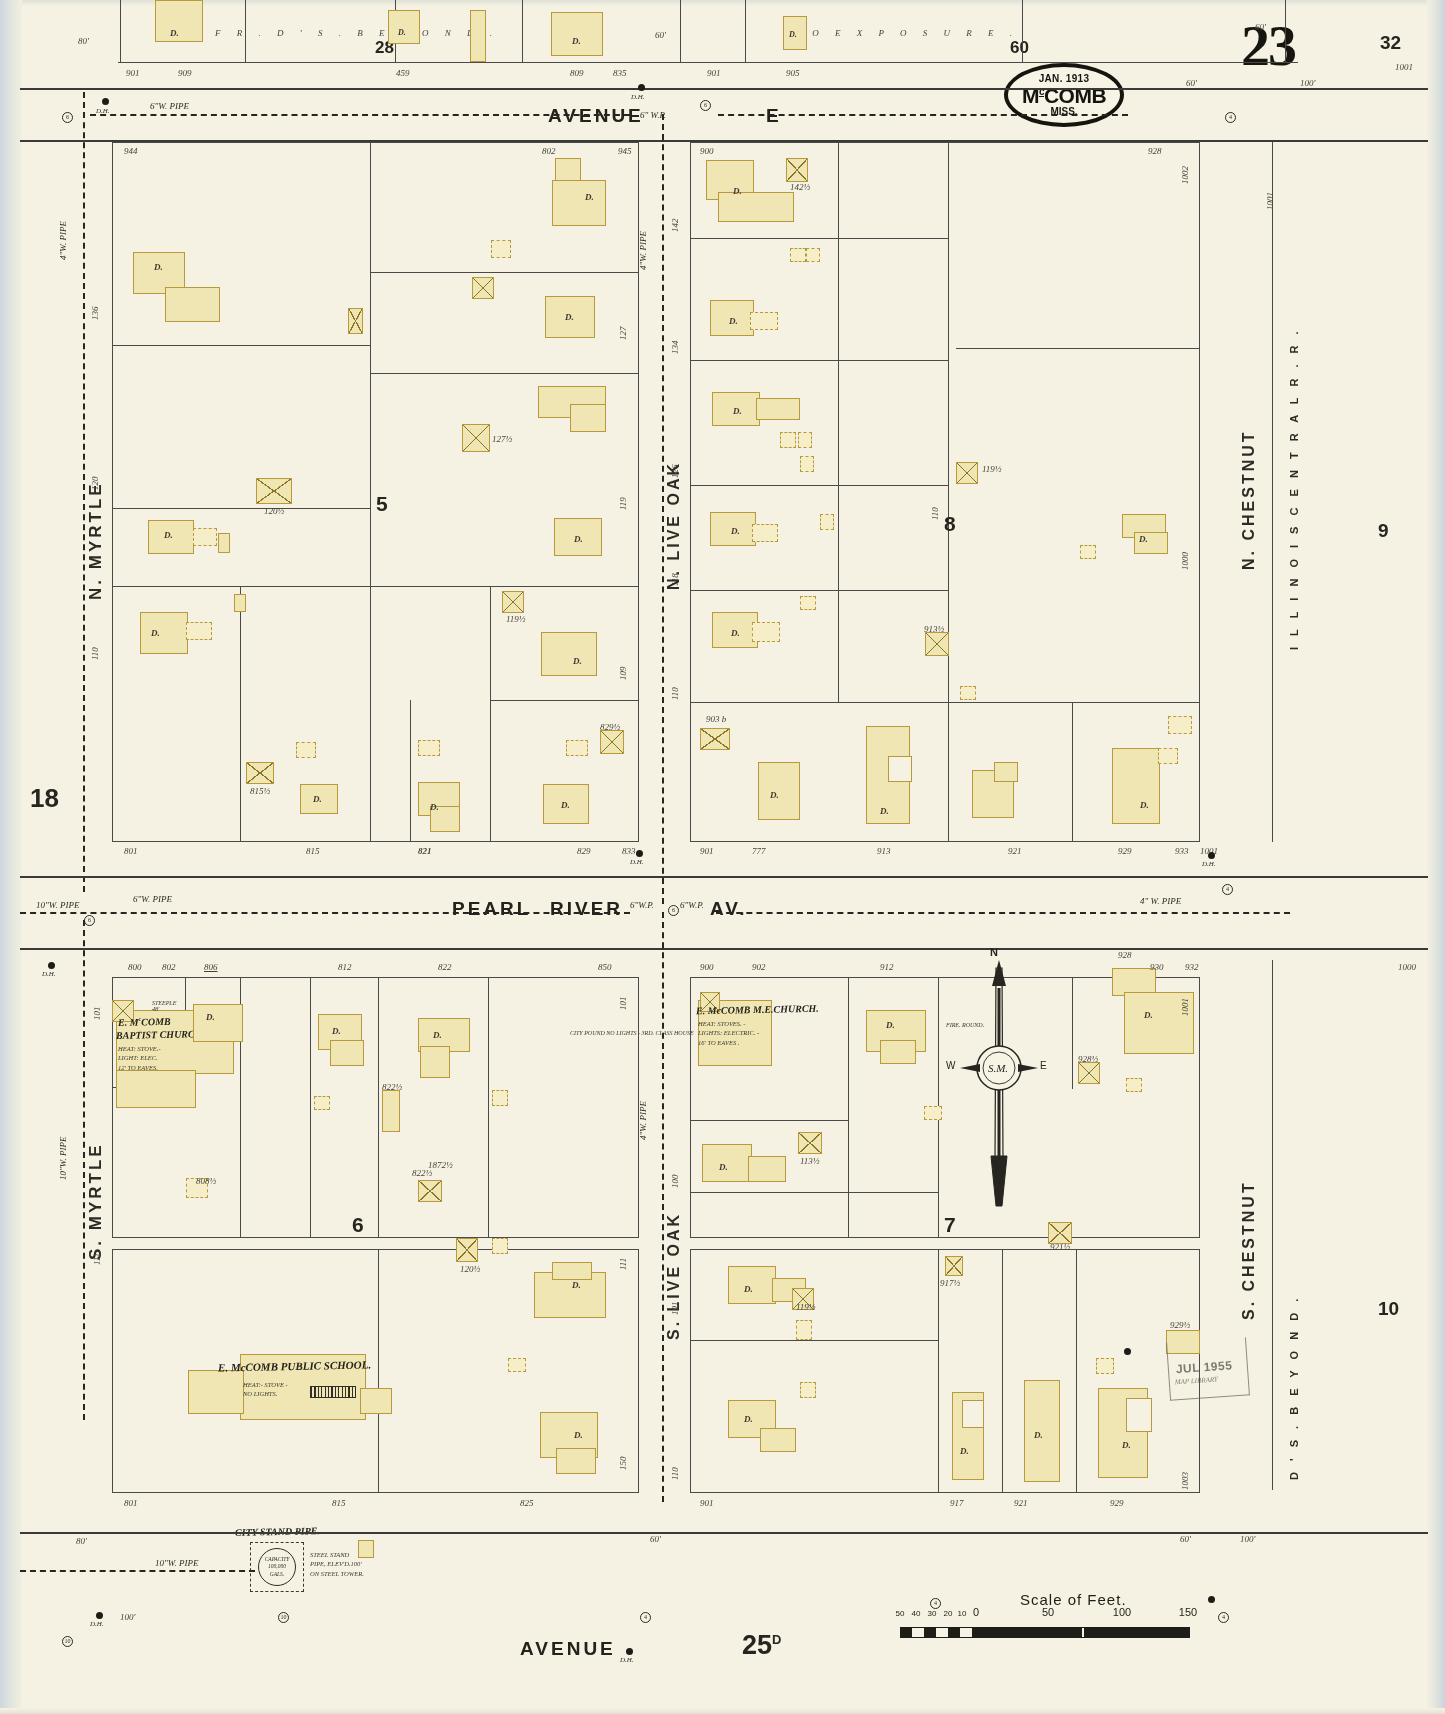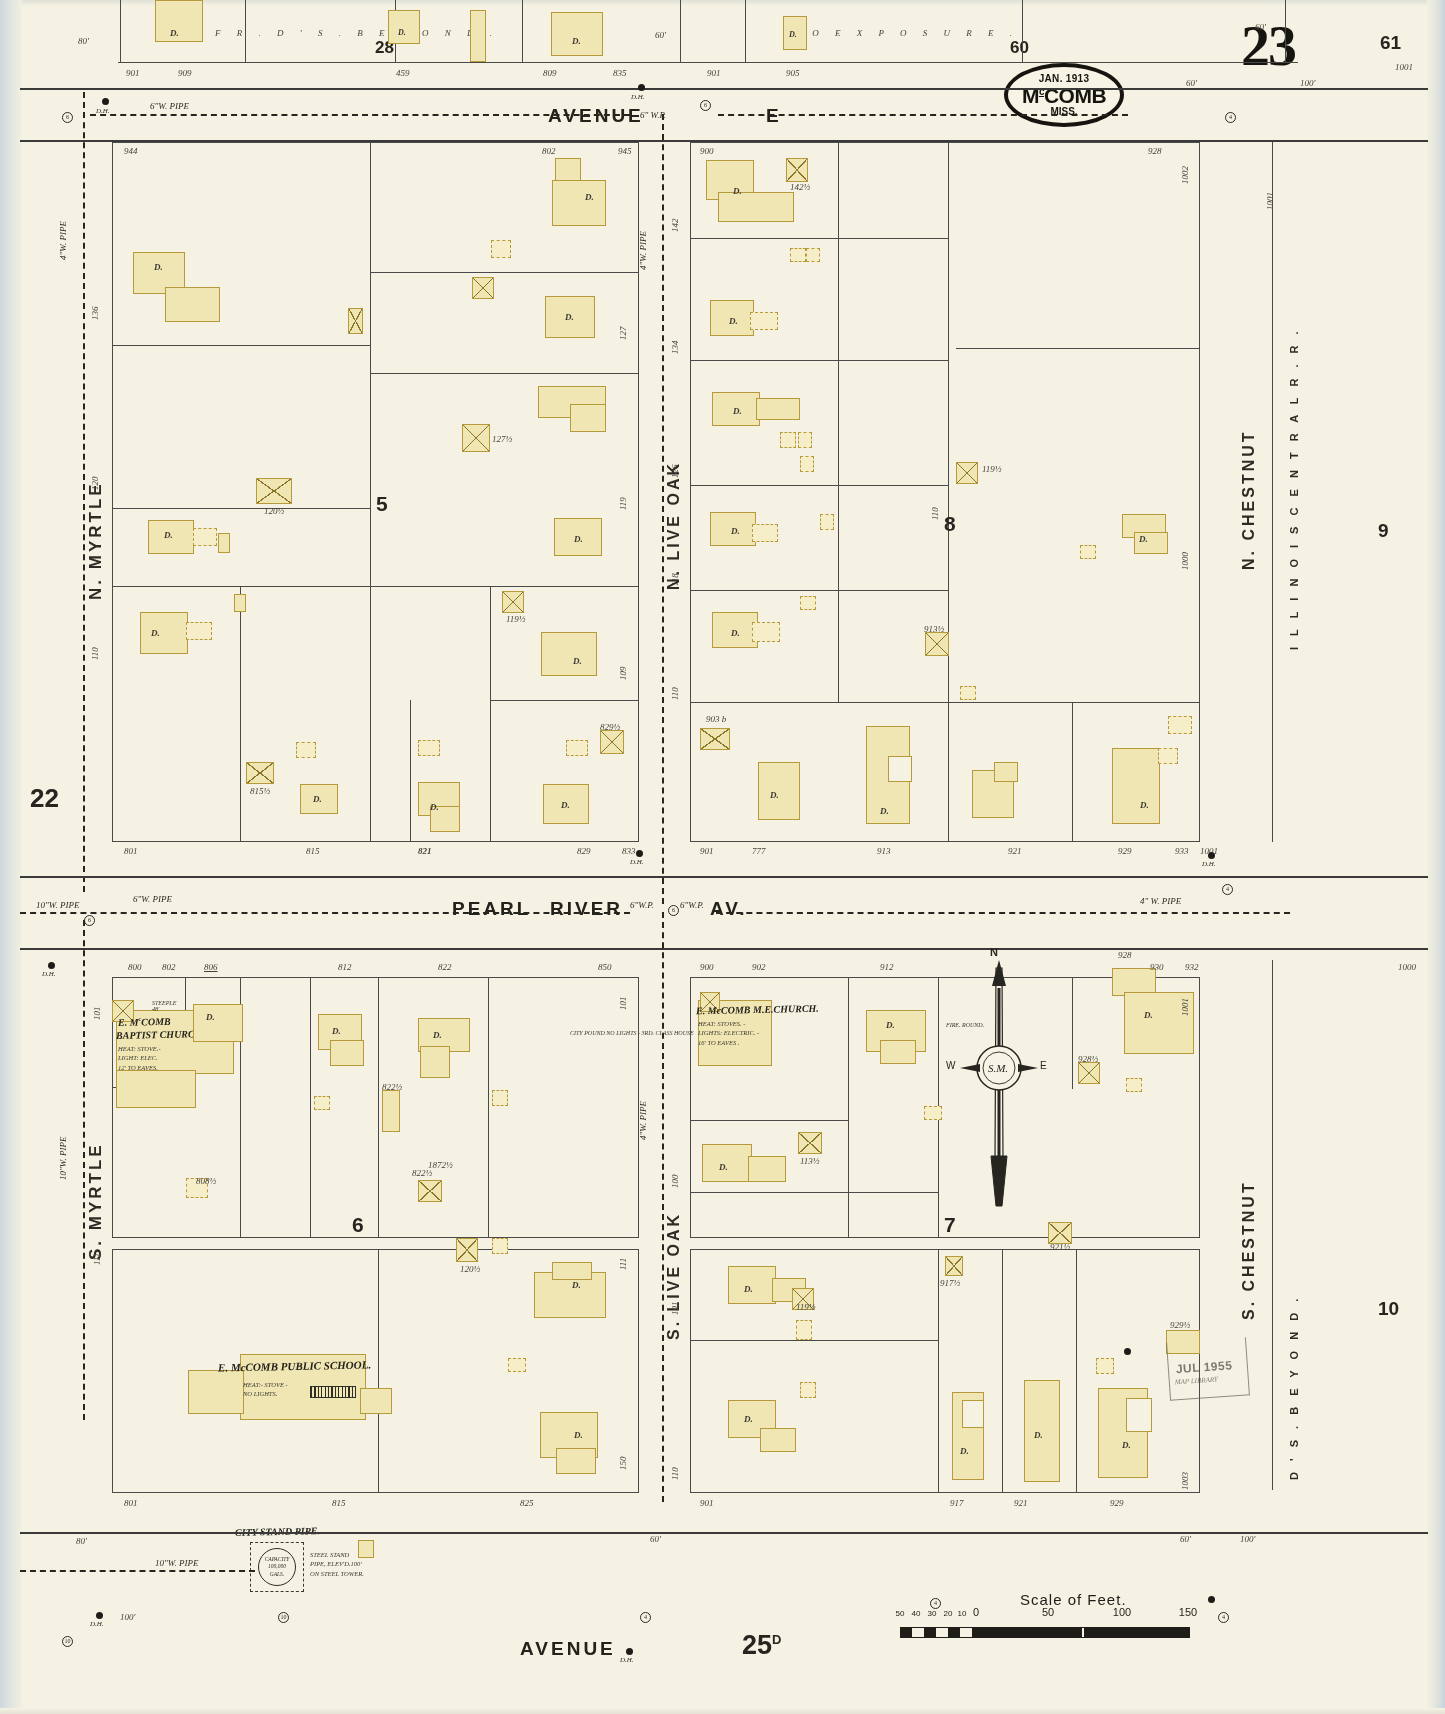--- a/index.html
+++ b/index.html
@@ -261,22 +261,22 @@
   <div class="paper-edge-bottom"></div>
 
   <div id="page-number">23</div>
 
   <div id="cartouche">
     <div class="c-date">JAN. 1913</div>
     <div class="c-city"><span>M</span><sup>c</sup><span>COMB</span></div>
     <div class="c-state">MISS.</div>
   </div>
 
-  <div class="sheetnum-side" style="left:30px; top:783px;">22</div>
-  <div class="sheetnum-side" style="left:1380px; top:32px; font-size:19px;">61</div>
+  <div class="sheetnum-side" style="left:30px; top:783px;">18</div>
+  <div class="sheetnum-side" style="left:1380px; top:32px; font-size:19px;">32</div>
   <div class="sheetnum-side" style="left:1378px; top:520px; font-size:19px;">9</div>
   <div class="sheetnum-side" style="left:1378px; top:1298px; font-size:19px;">10</div>
   <div class="sheetnum-side" style="left:742px; top:1630px; font-size:27px;"><span>25</span><sup style="font-size:13px;">D</sup></div>
   <div class="blocknum" style="left:375px; top:38px; font-size:17px;">28</div>
   <div class="blocknum" style="left:1010px; top:38px; font-size:17px;">60</div>
 
   <div class="sparse" style="left:215px; top:28px;">F R .   D ' S .   B E Y O N D .</div>
   <div class="sparse" style="left:790px; top:28px;">N  O    E  X  P  O  S  U  R  E .</div>
 
   <div class="lot-line vline" style="left:120px; top:0; height:62px;"></div>
@@ -295,21 +295,21 @@
   <div class="dlabel" style="left:398px; top:28px; font-size:8px;">D.</div>
   <div class="bldg" style="left:470px; top:10px; width:16px; height:52px;"></div>
   <div class="bldg" style="left:551px; top:12px; width:52px; height:44px;"></div>
   <div class="dlabel" style="left:572px; top:36px; font-size:9px;">D.</div>
   <div class="bldg" style="left:783px; top:16px; width:24px; height:34px;"></div>
   <div class="dlabel" style="left:789px; top:30px; font-size:8px;">D.</div>
 
   <div class="num" style="left:126px; top:68px;">901</div>
   <div class="num" style="left:178px; top:68px;">909</div>
   <div class="num" style="left:396px; top:68px;">459</div>
-  <div class="num" style="left:543px; top:68px;font-style:italic;">809</div>
+  <div class="num" style="left:570px; top:68px;font-style:italic;">809</div>
   <div class="num" style="left:613px; top:68px;">835</div>
   <div class="num" style="left:707px; top:68px;">901</div>
   <div class="num" style="left:786px; top:68px;">905</div>
   <div class="num" style="left:655px; top:30px;">60'</div>
   <div class="num" style="left:1255px; top:22px;">60'</div>
   <div class="num" style="left:1300px; top:78px;">100'</div>
   <div class="num" style="left:1186px; top:78px;">60'</div>
   <div class="num" style="left:78px; top:36px;">80'</div>
 
   <div class="street-line hline" style="left:20px; top:88px; width:1408px; height:1.5px; background:#3a3a38;"></div>

